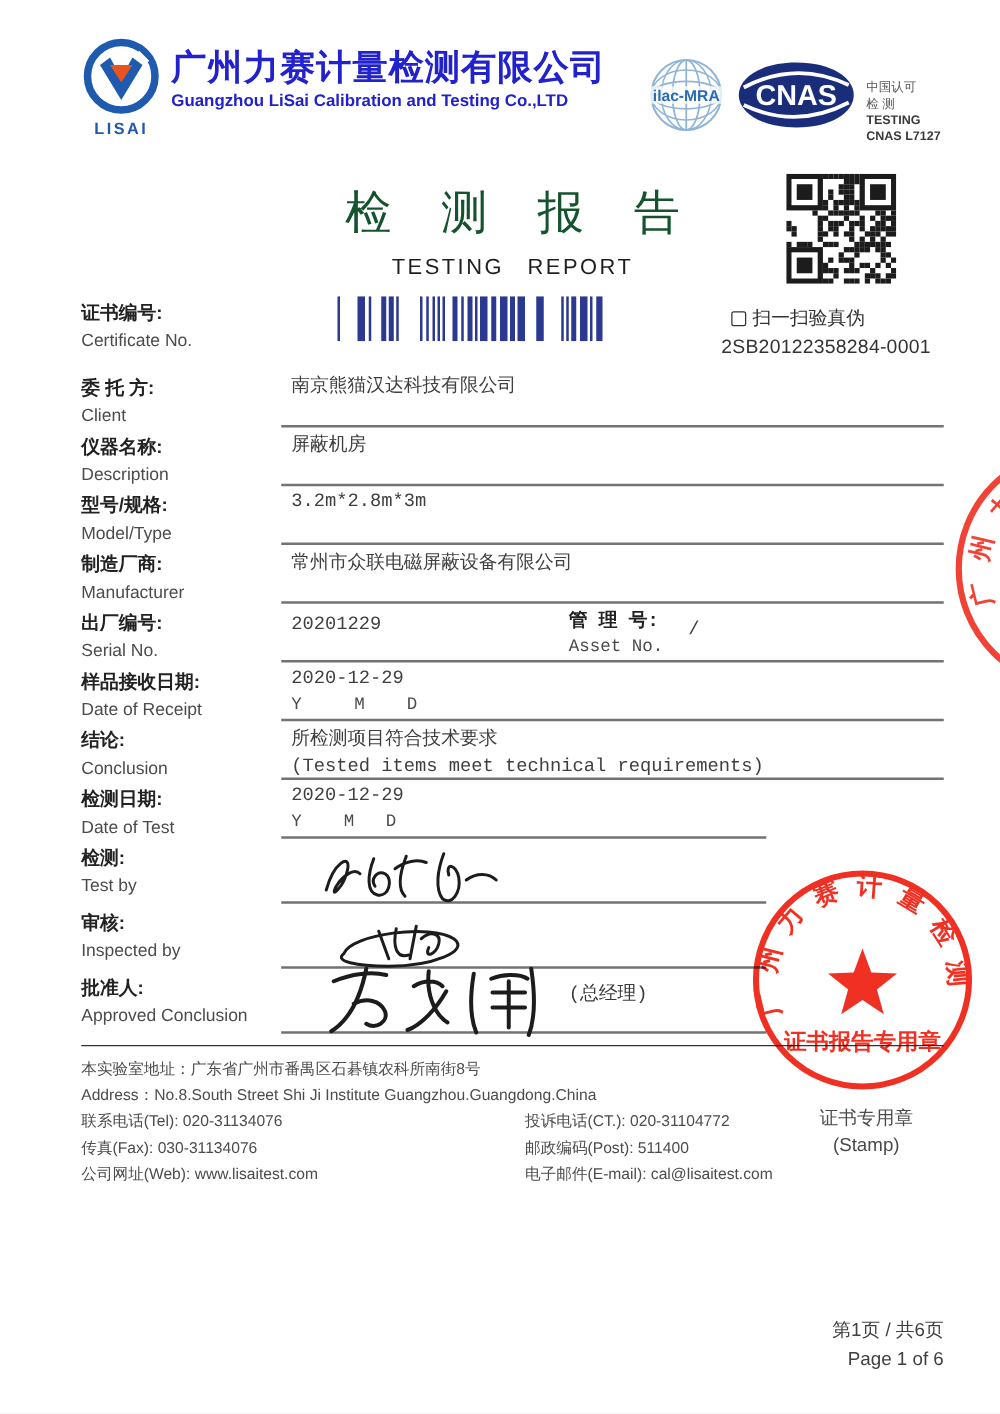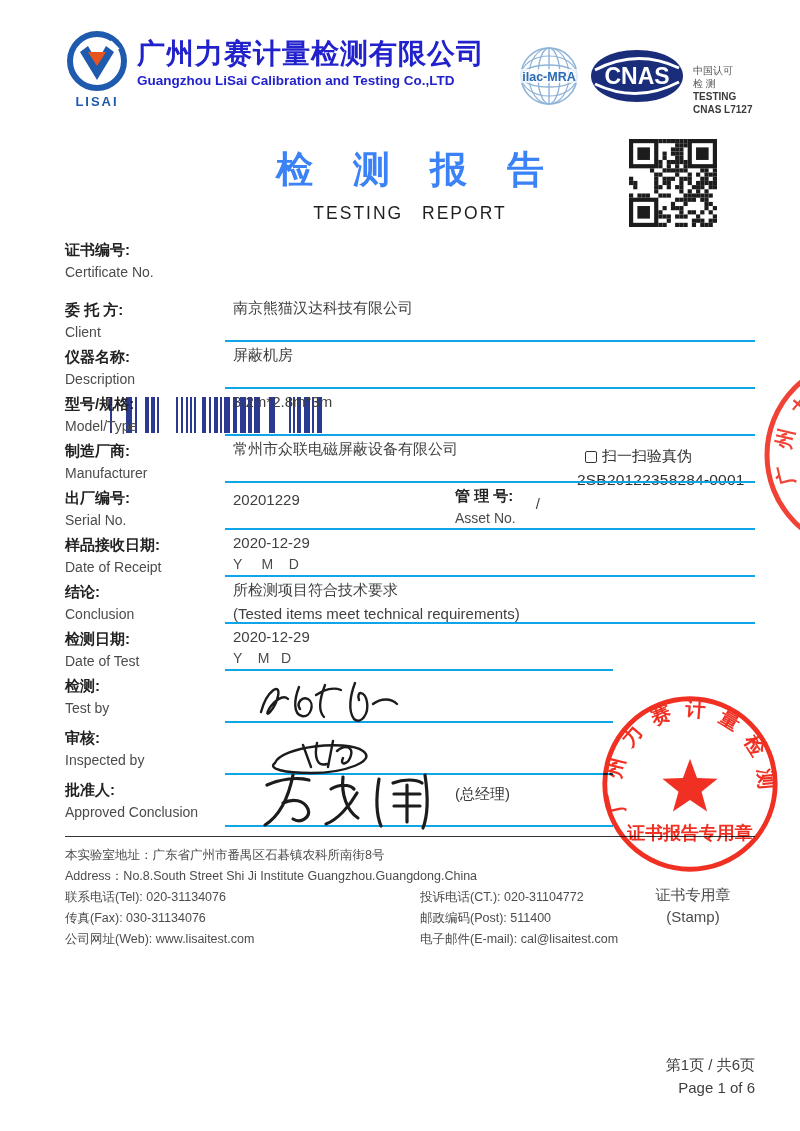--- a/index.html
+++ b/index.html
@@ -15,38 +15,38 @@
   .logo-wrap { width:64px; text-align:center; }
   .logo-wrap .logo-text { font-size:13px; font-weight:bold; color:#1e5aad; letter-spacing:2px; margin-top:-2px; }
   .company { margin-left:8px; padding-top:8px; }
   .company .cn { font-size:28px; font-weight:bold; color:#2222cd; letter-spacing:1px; line-height:32px; }
   .company .en { font-size:13.5px; font-weight:bold; color:#2222cd; margin-top:3px; }
   .header-right { margin-left:auto; display:flex; align-items:center; gap:8px; padding-top:6px; }
   .acc-text { font-size:10px; color:#555; line-height:13px; width:62px;margin-top:28px; }
   .acc-text .b { font-weight:bold; color:#3a3a3a; }
   
   .title-block { position:relative; margin-top:30px; height:90px; }
-  .title-cn { text-align:center; font-size:37px; font-weight:bold; color:#3b82f6;
+  .title-cn { text-align:center; font-size:37px; font-weight:normal; color:#14532d;
               letter-spacing:40px; padding-left:40px; }
   .title-en { text-align:center; font-size:17.5px; color:#1f1f1f; letter-spacing:2px; word-spacing:12px; margin-top:8px; }
   .qr { position:absolute; top:-6px; right:38px; width:88px; height:88px; }
   
-  .cert-row { display:flex; height:60px;flex-direction:column; }
+  .cert-row { display:flex; height:60px; }
   .flabel { width:160px; flex:0 0 160px; padding-top:6px; }
   .flabel .cn { font-size:15px; font-weight:bold; color:#222; }
   .flabel .en { font-size:14px; color:#4b4b4b; margin-top:4px; }
   .barcode-box { padding:2px 0 0 43px; }
   .scan-box { margin-left:auto; width:178px; padding-top:10px; font-size:15px; color:#333; }
   .scan-line { display:flex; align-items:center; gap:5px; padding-left:8px; }
   .scan-sq { display:inline-block; width:12px; height:12px; border:1.5px solid #333; border-radius:2px; }
   .cert-num { margin-top:5px; font-size:15.5px; color:#333; letter-spacing:0.2px; }
   .frow { display:flex; height:47px; }
   .frow.tall { height:52px; }
-  .fvalue { flex:1; border-bottom:2px solid #0ea5e9; padding:4px 0 0 8px;
-            font-size:15px; color:#3f3f3f; position:relative; }
+  .fvalue { flex:1; border-bottom:2px solid #737373; padding:4px 0 0 8px;
+            font-size:15px; color:#3f3f3f; position:relative;font-family:Liberation Mono, monospace; }
   .frow.short .fvalue { margin-right:142px; }
   .sub { font-size:14px; color:#4b4b4b; margin-top:5px; white-space:pre; }
   .val2 { margin-top:5px; font-size:15px; color:#3f3f3f; }
   .serial-flex { display:flex; }
   .serial-flex .v { width:222px; }
   .mini-label .cn { font-size:15px; font-weight:bold; color:#222; }
   .mini-label .en { font-size:14px; color:#4b4b4b; margin-top:4px; }
   .slash { margin-left:20px; padding-top:8px; }
   .sig { position:absolute; bottom:-8px; left:28px; }
   .sig path { fill:none; stroke:#1c1c1c; stroke-width:2.4; stroke-linecap:round; stroke-linejoin:round; }

